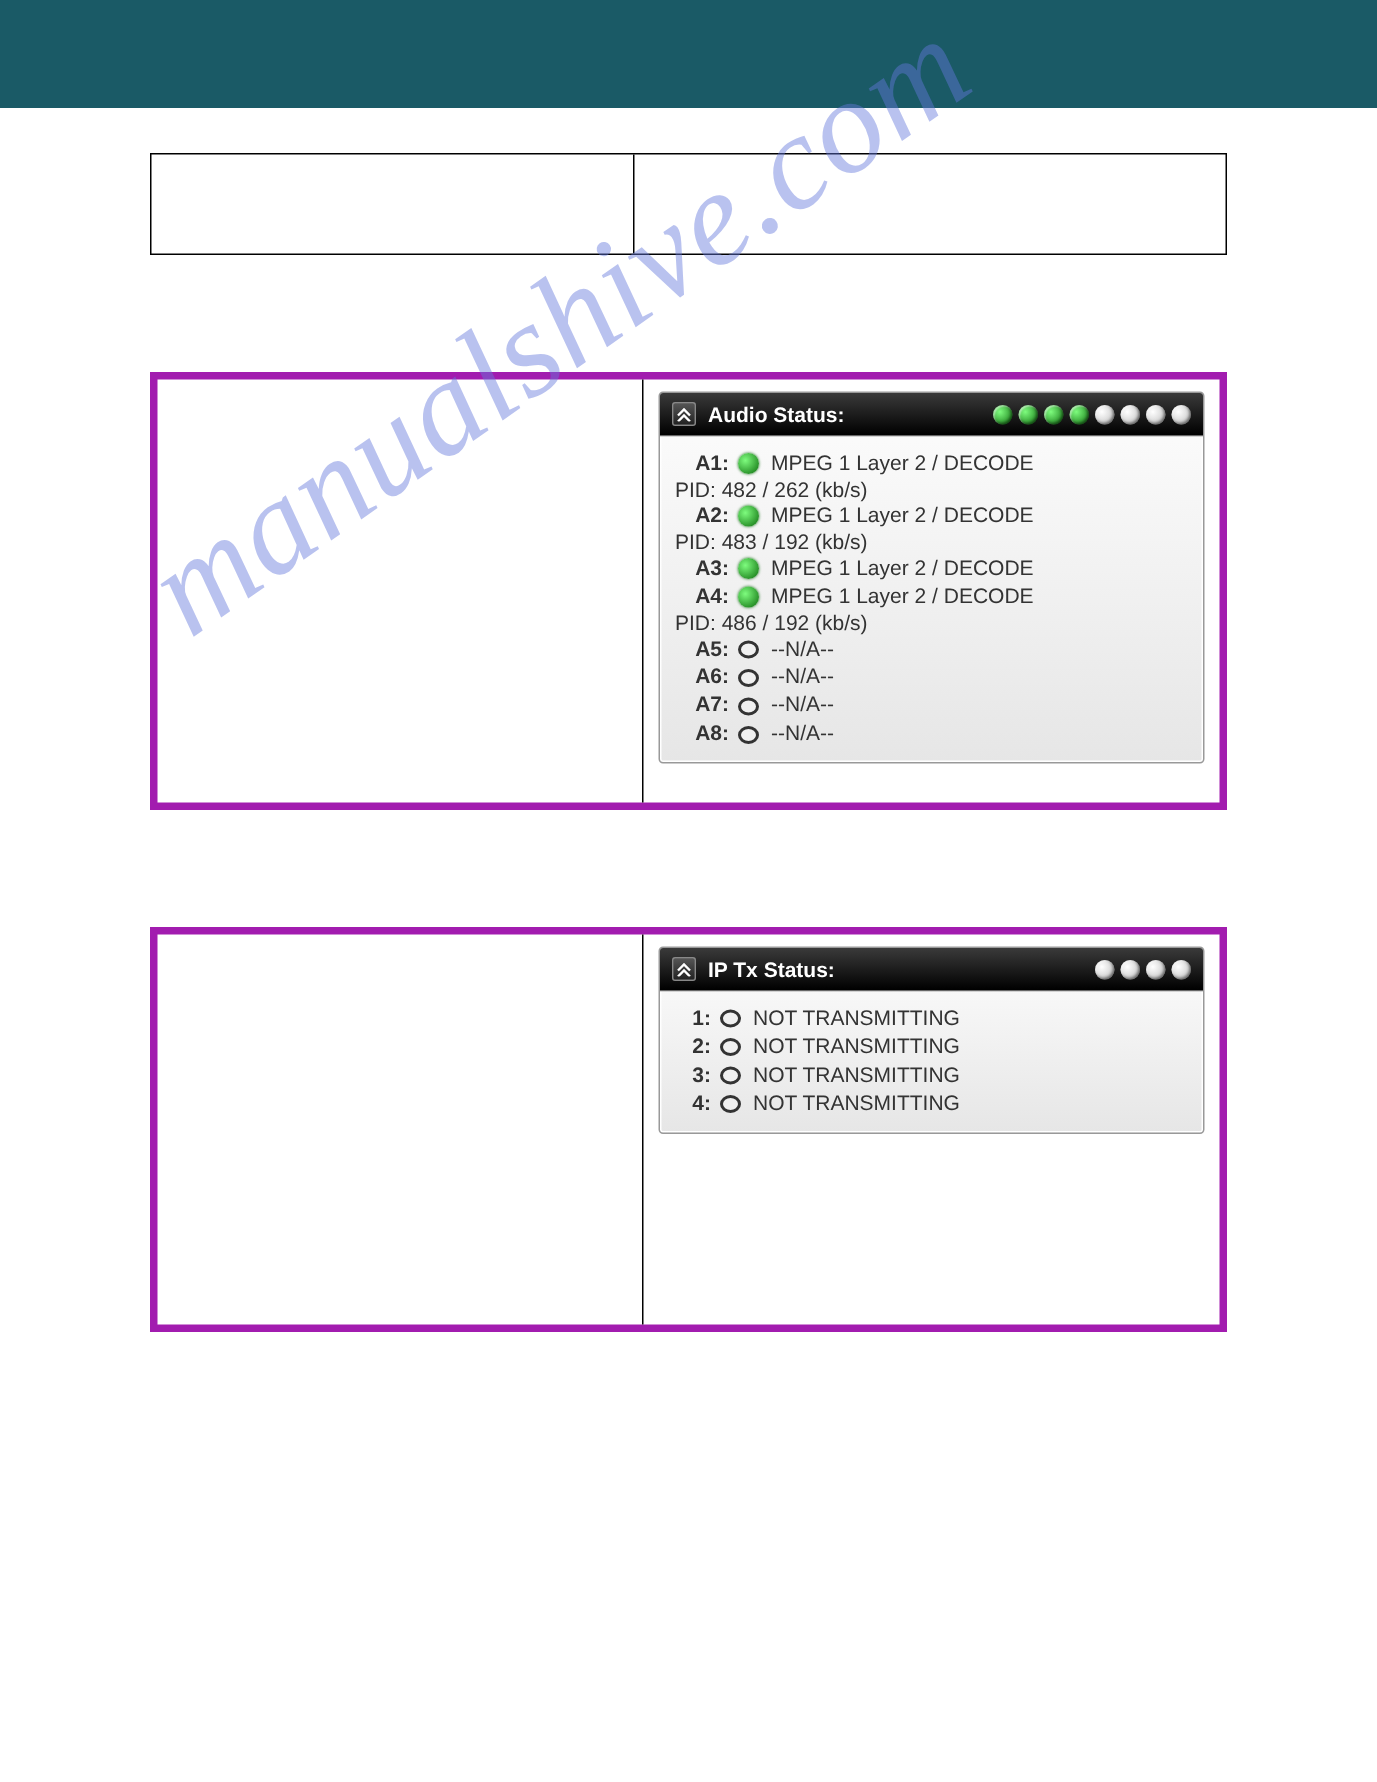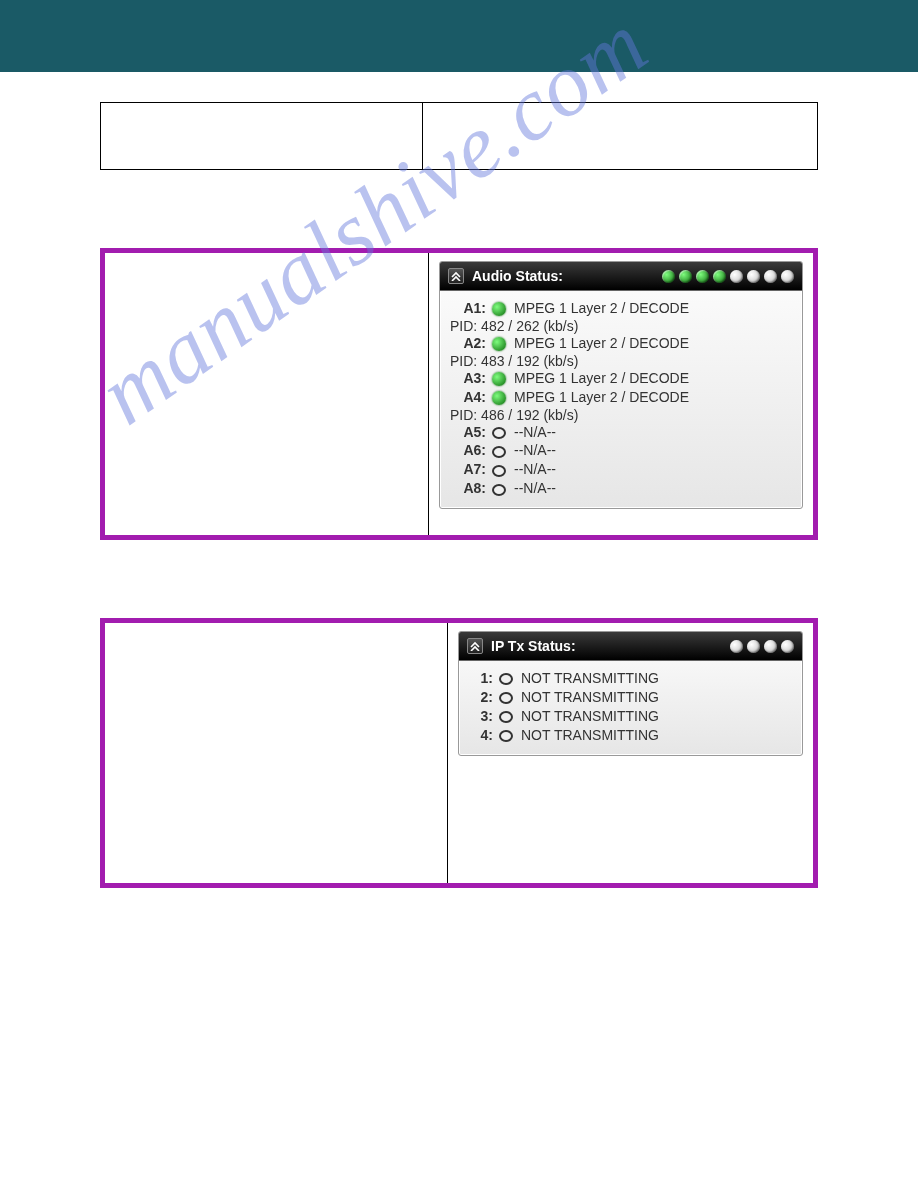--- a/index.html
+++ b/index.html
@@ -115,21 +115,21 @@
     width: 14px;
     height: 14px;
     border-radius: 50%;
     margin-right: 8px;
     margin-top: 2px;
     flex: 0 0 14px;
   }
   .row .ind.green { background: radial-gradient(circle at 35% 35%, #7efc7e, #0a6b0a); box-shadow: 0 0 2px #0a6b0a; }
   .row .ind.empty { background: #f0f0f0; border: 2px solid #333; width: 12px; height: 12px; }
   .row .txt { flex: 1; }
-  .section-big { margin-top: 0; padding-left: 19px; }
+  .section-big { margin-top: 0; }
   .section-big .right { min-height: 260px; }
   .section1 { margin-bottom: 0; }
   .section1 .right { min-height: 282px; }
 
   .watermark {
     position: absolute;
     top: 360px;
     left: 80px;
     font-size: 90px;
     font-style: italic;

